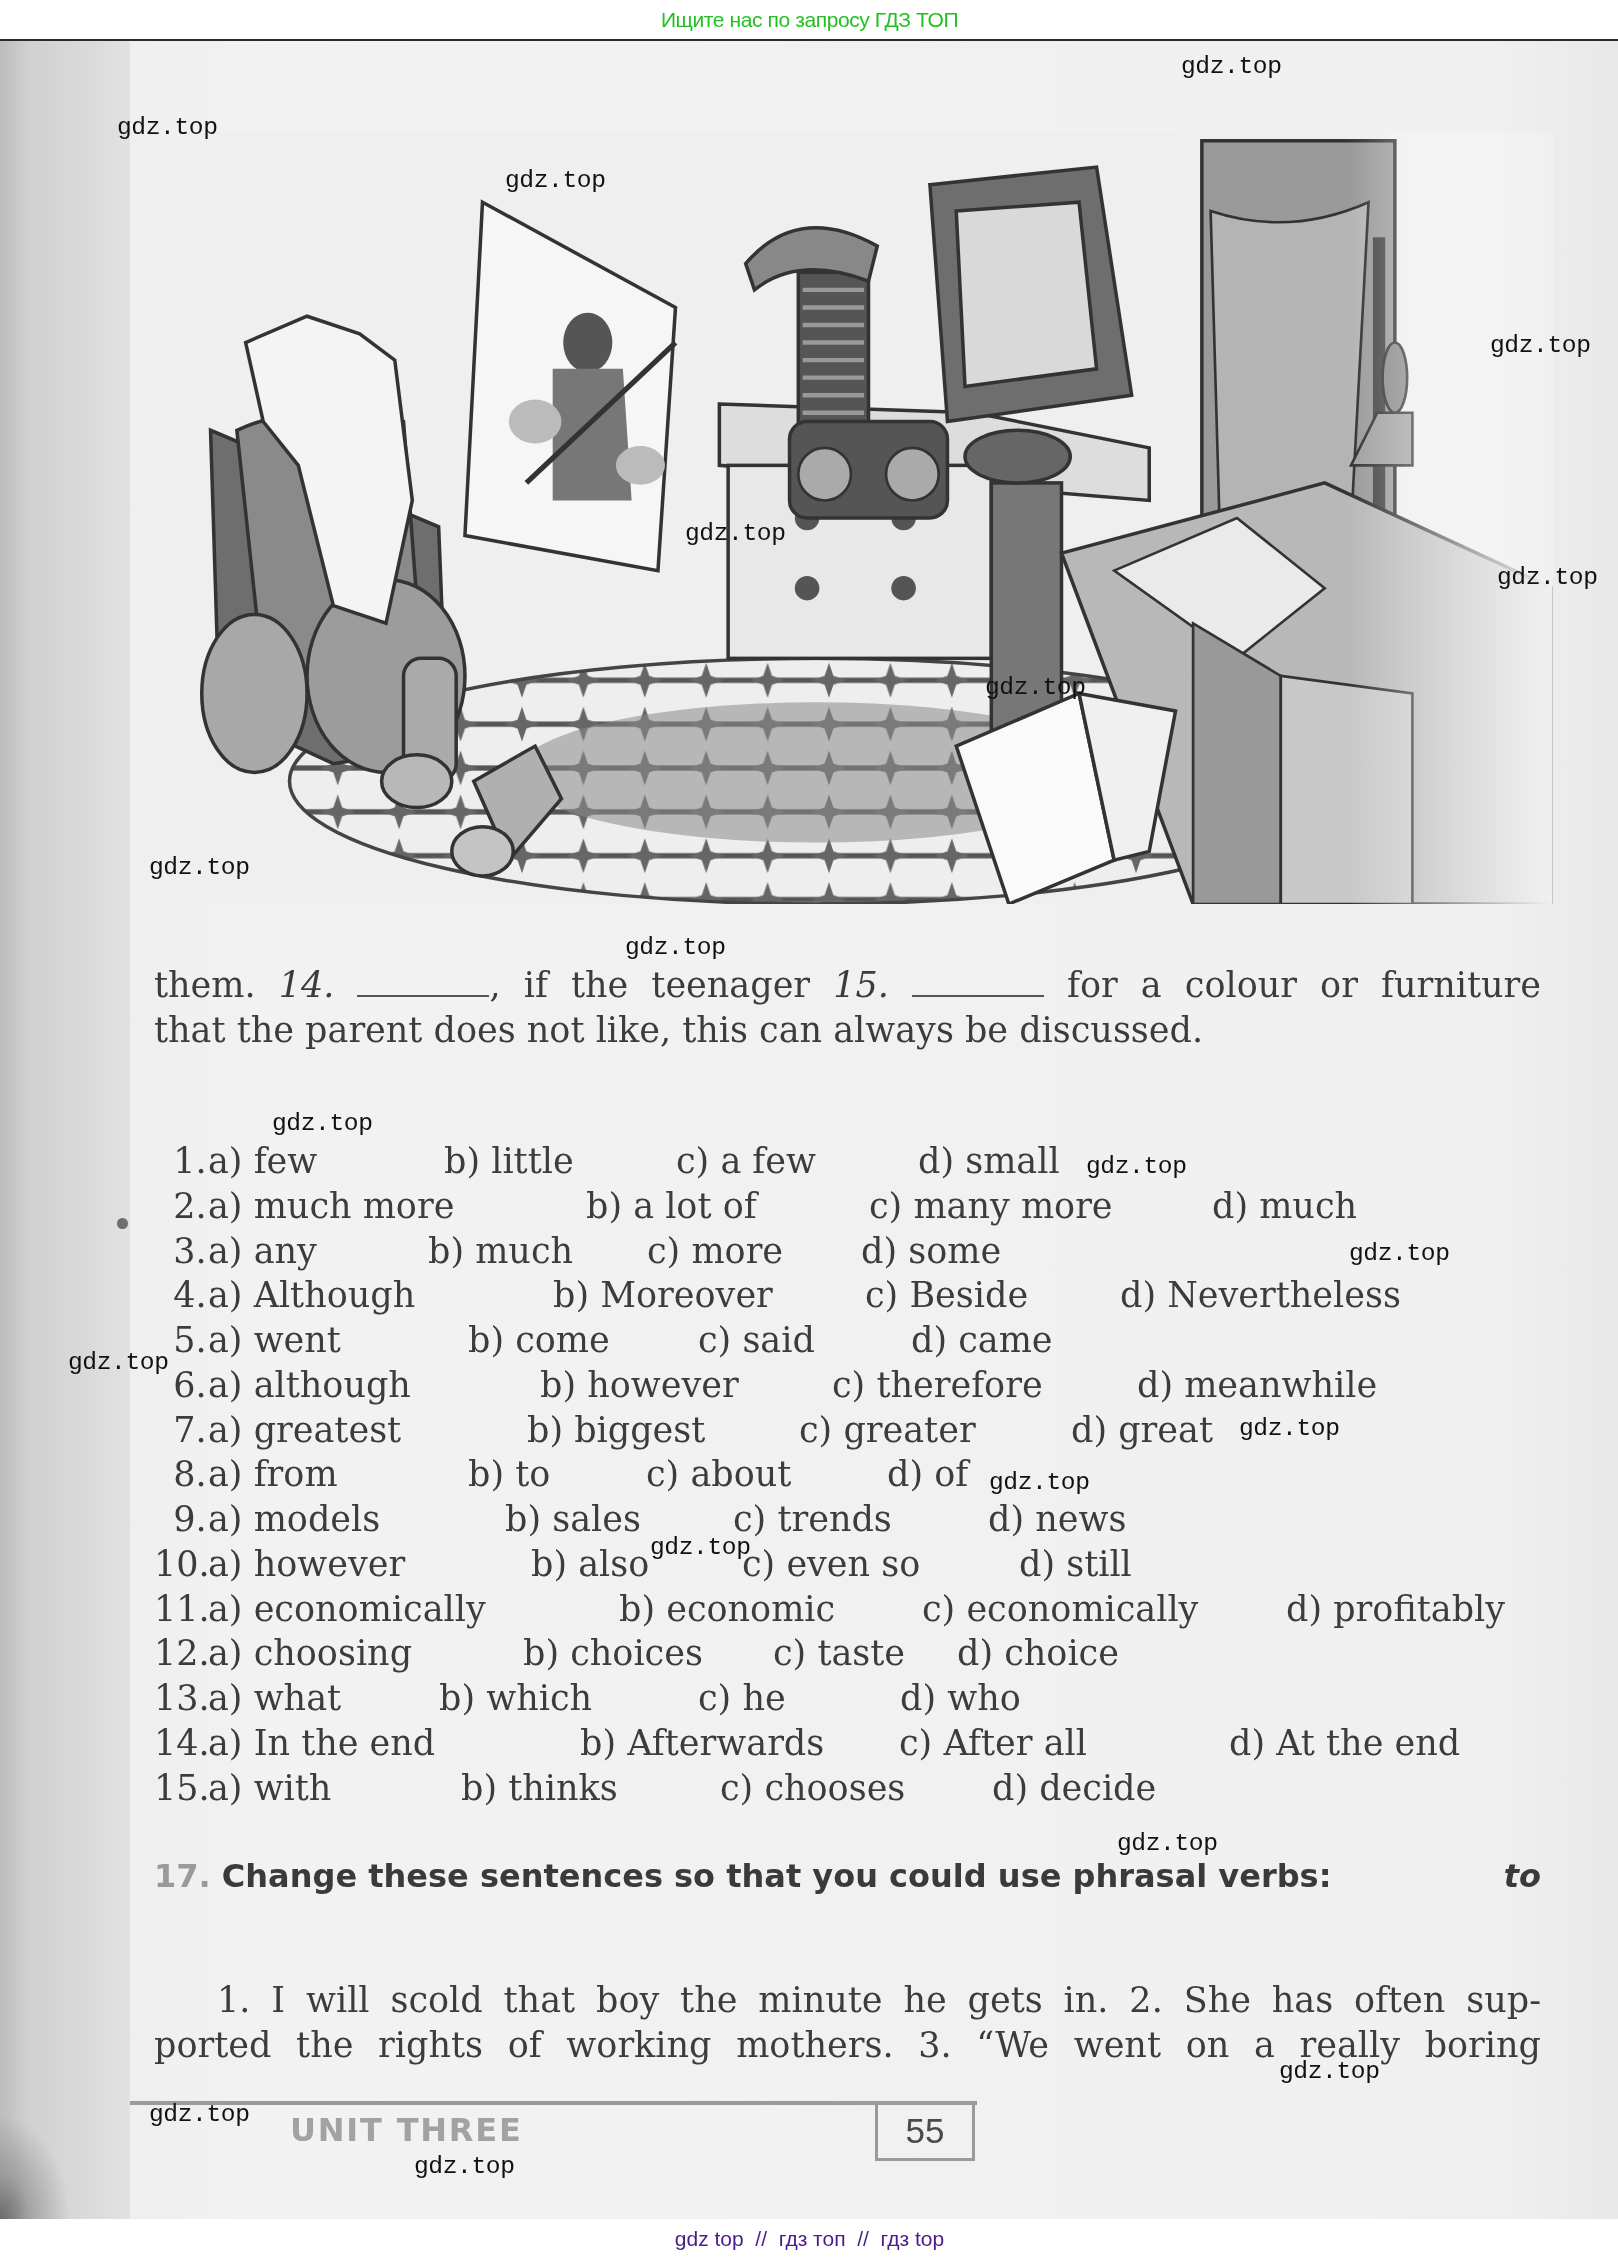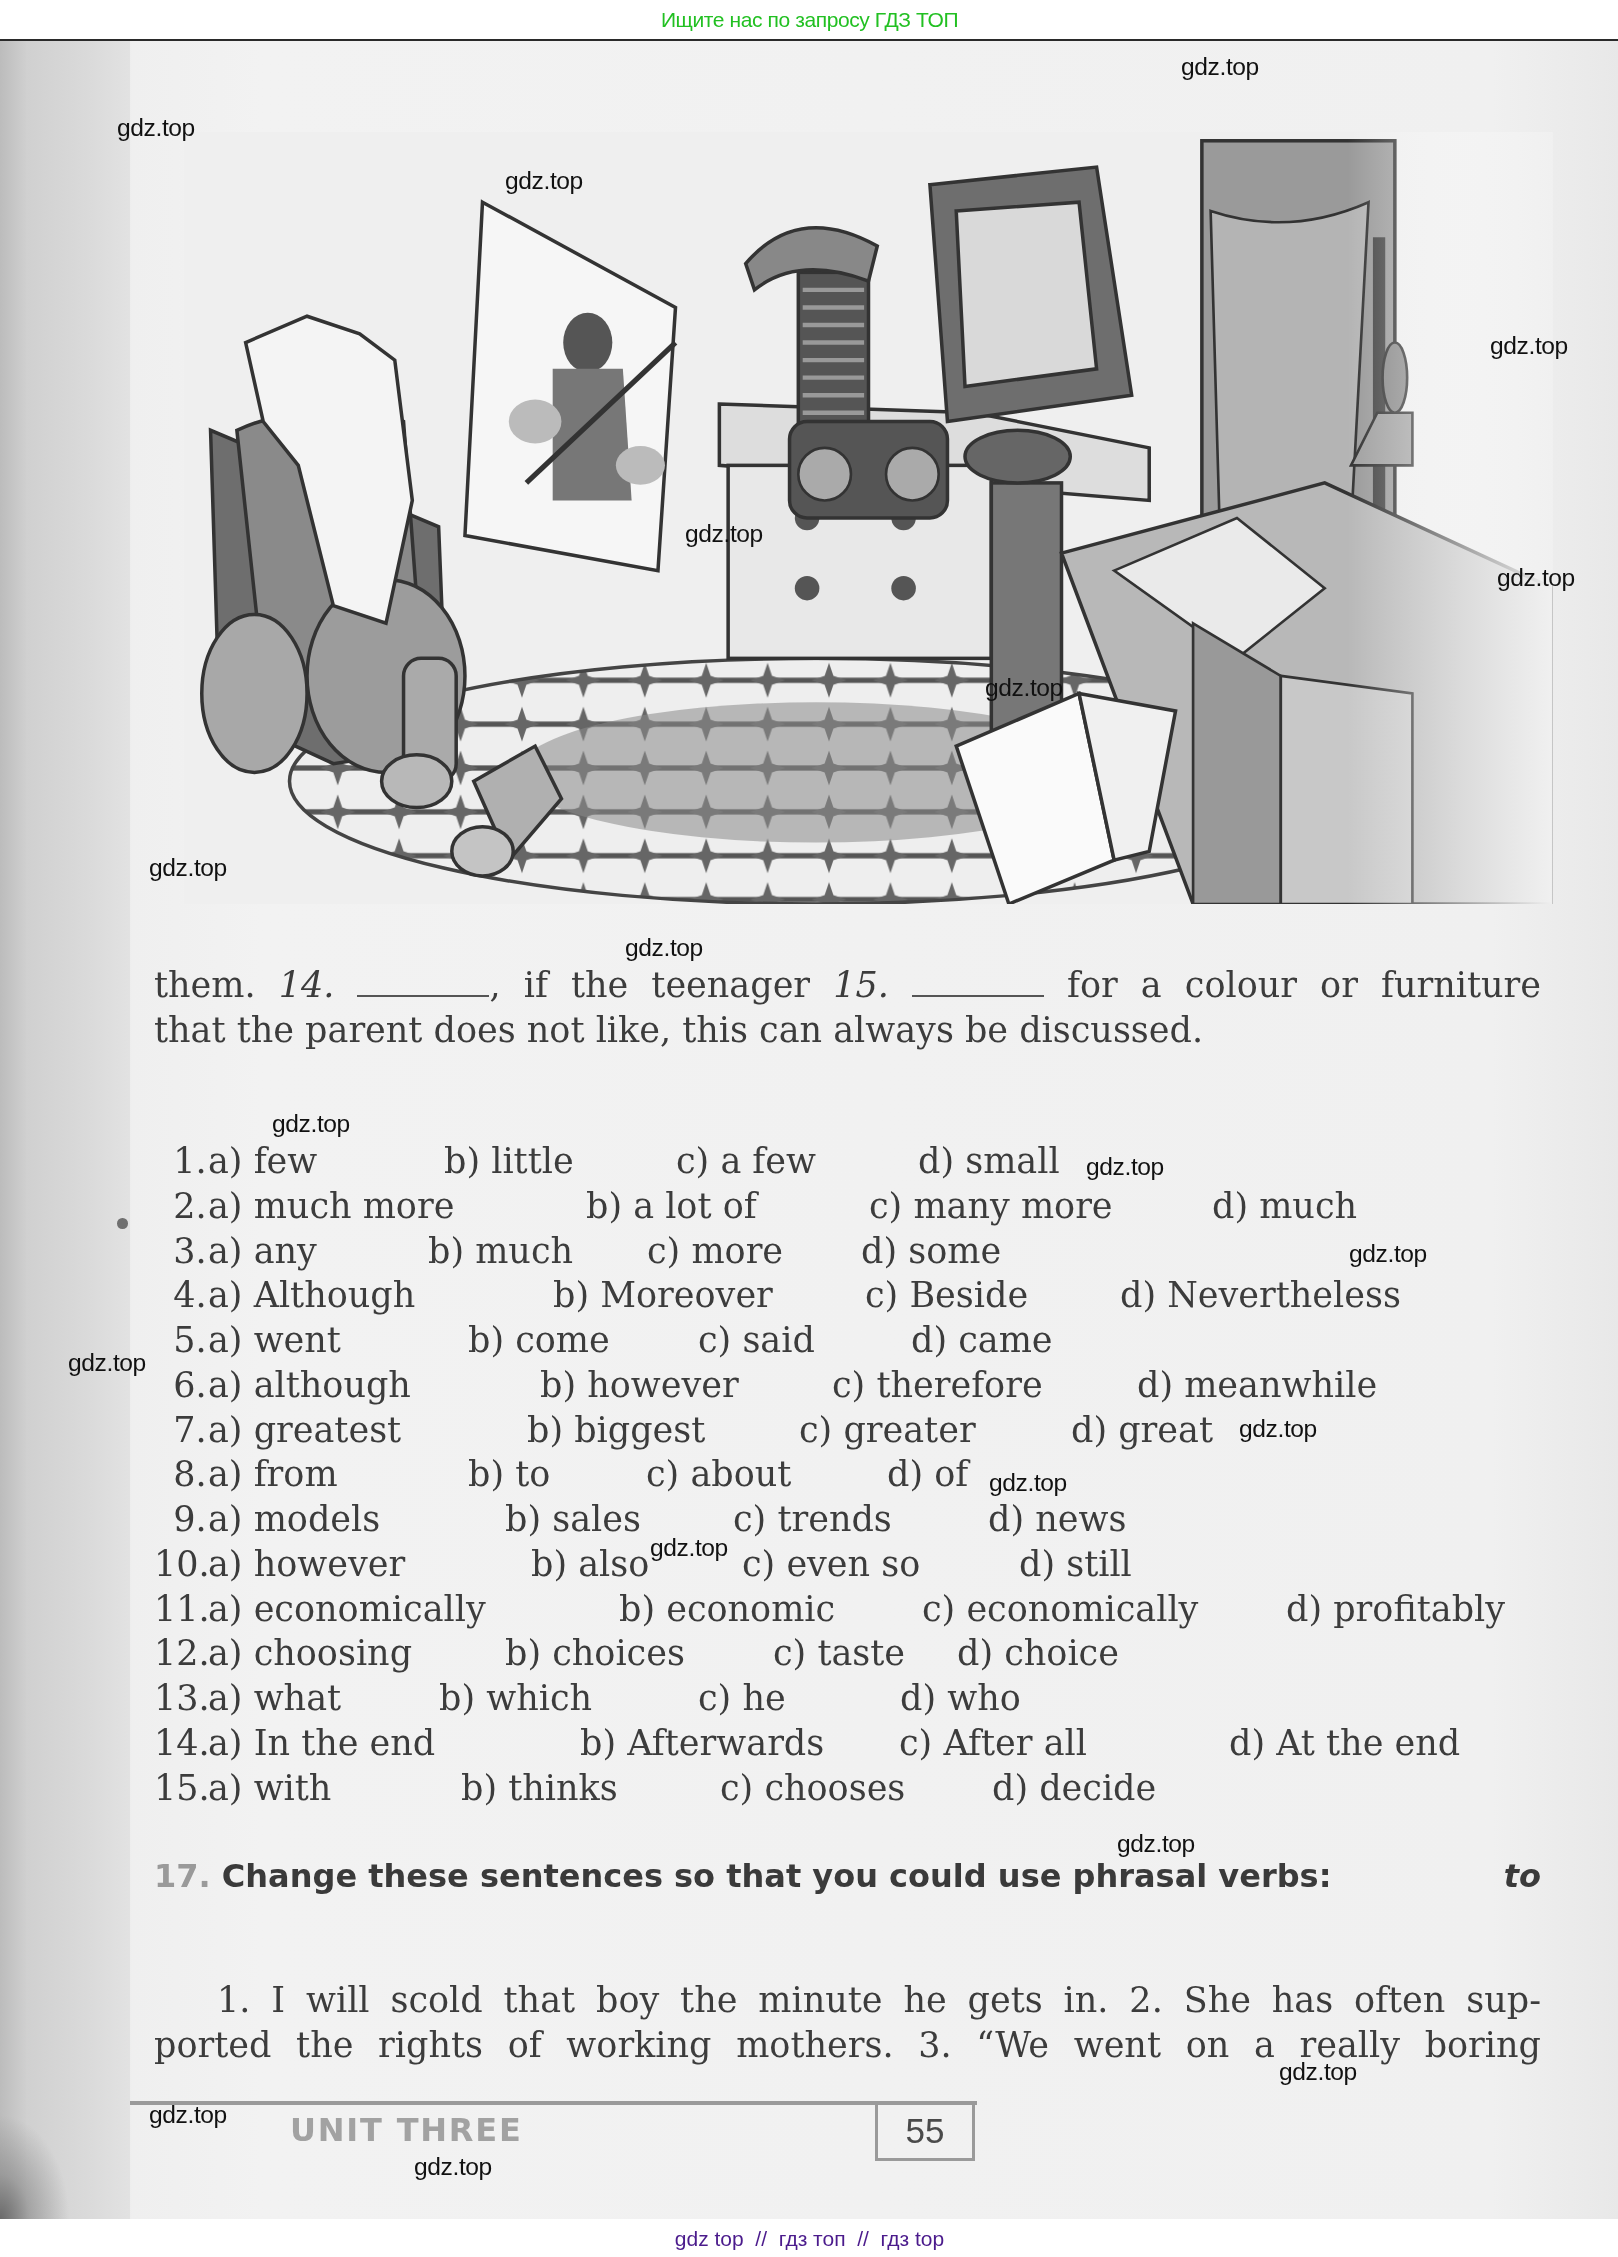--- a/index.html
+++ b/index.html
@@ -42,21 +42,21 @@
       font-weight: bold; font-size: 32px; line-height: 44px; color: #3a3a3a; }
     .task-head .num { color: #9a9a9a; }
     .task-head i { font-style: italic; }
 
     .footer-rule { position: absolute; left: 130px; top: 2101px; width: 847px; height: 3.5px; background: #9a9a9a; }
     .unit-label { position: absolute; left: 290px; top: 2111px; font-family: "DejaVu Sans", sans-serif; font-weight: bold;
       font-size: 32px; letter-spacing: 1.8px; color: #a2a2a2; }
     .page-num-box { position: absolute; left: 875px; top: 2101px; width: 100px; height: 60px; border: 3.5px solid #9a9a9a;
       display: flex; align-items: center; justify-content: center; font-family: "Liberation Sans", sans-serif; font-size: 35px; color: #4a4a4a; }
 
-    .watermark { position: absolute; font-family: Liberation Sans, sans-serif; font-size: 24.6px; color: #111; letter-spacing: -0.4px; }
+    .watermark { position: absolute; font-family: Liberation Mono, monospace; font-size: 24.6px; color: #111; letter-spacing: -0.4px; }
 
     .bottom-banner { position: absolute; left: 0; top: 2219px; width: 1619px; height: 39px; background: #fff;
       display: flex; align-items: center; justify-content: center; }
     .bottom-banner span { color: #4b1b8c; font-family: "Liberation Sans", sans-serif; font-size: 21px; }
   </style>
 </head>
 <body>
 
 <div class="top-banner">
   <span>Ищите нас по запросу ГДЗ ТОП</span>
@@ -262,21 +262,21 @@
   <div class="opt-row" style="top:448px">
     <span style="left:0px">11.</span>
     <span style="left:54px">a) economically</span>
     <span style="left:465px">b) economic</span>
     <span style="left:768px">c) economically</span>
     <span style="left:1132px">d) profitably</span>
   </div>
   <div class="opt-row" style="top:492px">
     <span style="left:0px">12.</span>
     <span style="left:54px">a) choosing</span>
-    <span style="left:351px">b) choices</span>
+    <span style="left:369px">b) choices</span>
     <span style="left:619px">c) taste</span>
     <span style="left:803px">d) choice</span>
   </div>
   <div class="opt-row" style="top:537px">
     <span style="left:0px">13.</span>
     <span style="left:54px">a) what</span>
     <span style="left:285px">b) which</span>
     <span style="left:544px">c) he</span>
     <span style="left:746px">d) who</span>
   </div>

